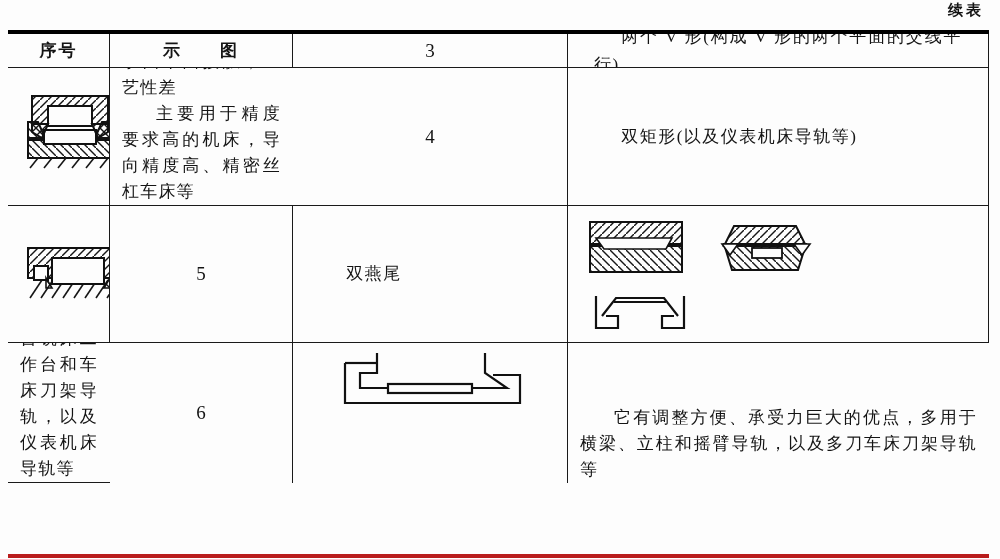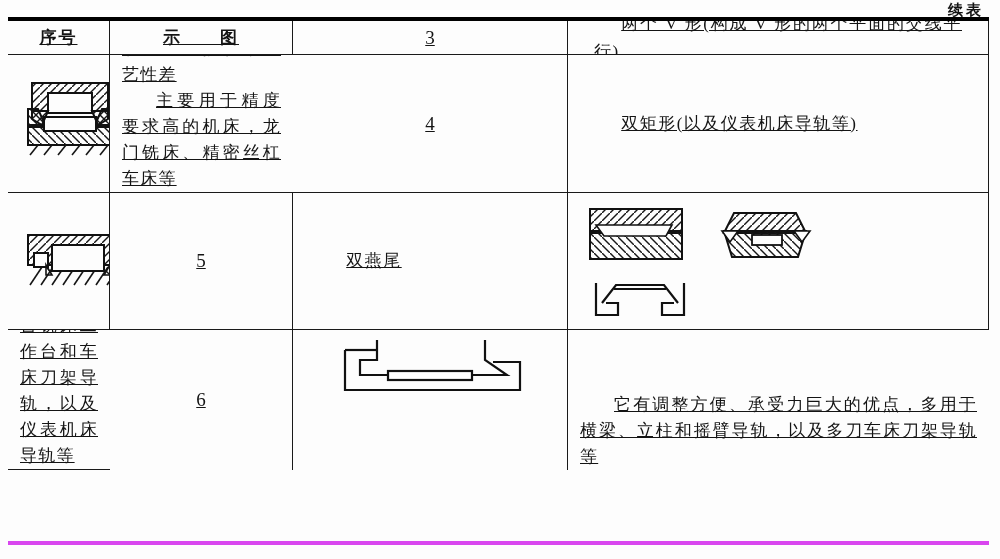--- a/index.html
+++ b/index.html
@@ -1,20 +1,20 @@
 <!DOCTYPE html>
 <html><head>
 <meta charset="utf-8">
 <style>
   html,body{margin:0;padding:0;}
   body{width:1000px;height:559px;background:#fdfdfd;overflow:hidden;}
   .page{position:absolute;inset:0;font-family:"Liberation Serif","DejaVu Serif",serif;color:#141414;}
   .continued{position:absolute;top:1px;right:16px;font-size:15px;font-weight:bold;letter-spacing:3px;}
-  .tbl{position:absolute;left:8px;top:17px;width:981px;border-top:4px solid #000;border-bottom:4px solid #d946ef;
-       display:grid;grid-template-columns:102px 183px 275px 1fr;grid-template-rows:34px 138px 137px 140px 71px;text-decoration:underline;}
+  .tbl{position:absolute;left:8px;top:30px;width:981px;border-top:4px solid #000;border-bottom:4px solid #b91c1c;
+       display:grid;grid-template-columns:102px 183px 275px 1fr;grid-template-rows:34px 138px 137px 140px 71px;}
   .cell{border-right:1.5px solid #1a1a1a;border-bottom:1.5px solid #1a1a1a;box-sizing:border-box;
         display:flex;align-items:center;justify-content:center;overflow:hidden;background:#fdfdfd;}
   .lc{border-right:none;}
   .lr{border-bottom:none;}
   .hdr{font-weight:bold;font-size:17px;letter-spacing:2px;}
   .num{font-size:19px;}
   .name{justify-content:flex-start;padding:0 10px;}
   .name p{margin:16px;text-indent:1.6em;text-align:justify;font-size:17px;line-height:28px;letter-spacing:1.5px;}
   .feat{flex-direction:column;justify-content:flex-end;align-items:stretch;padding:0 12px;}
   .feat p{margin:0;text-indent:2em;text-align:justify;font-size:17px;line-height:26px;letter-spacing:1.2px;}
@@ -90,21 +90,21 @@
         <polygon points="112,22 98,22 90,40 112,40" fill="url(#b3r)" stroke="#111" stroke-width="2"></polygon>
         <rect x="24" y="26" width="70" height="14" fill="#fdfdfd" stroke="#111" stroke-width="2"></rect>
         <rect x="14" y="4" width="90" height="24" fill="url(#f3r)" stroke="#111" stroke-width="2"></rect>
         <rect x="30" y="12" width="58" height="18" fill="#fdfdfd" stroke="#111" stroke-width="2"></rect>
         <polygon points="14,28 30,28 24,42 14,36" fill="url(#f3r)" stroke="#111" stroke-width="2"></polygon>
         <polygon points="104,28 88,28 94,42 104,36" fill="url(#f3r)" stroke="#111" stroke-width="2"></polygon>
       </svg>
     </div>
     <div class="cell feat lc">
       <p>导向精度高、能自动补偿磨损，加工检修困难，要求四个面接触，工艺性差</p>
-      <p>主要用于精度要求高的机床，龙门铣床、精密丝杠车床等</p>
+      <p>主要用于精度要求高的机床，导向精度高、精密丝杠车床等</p>
     </div>
 
     <div class="cell num">4</div>
     <div class="cell name">
       <p>双矩形(以及仪表机床导轨等)</p>
     </div>
     <div class="cell diag">
       <svg class="s4a" width="112" height="74" viewBox="0 0 112 74">
         <defs>
           <pattern id="f4l" width="8" height="8" patternUnits="userSpaceOnUse">

